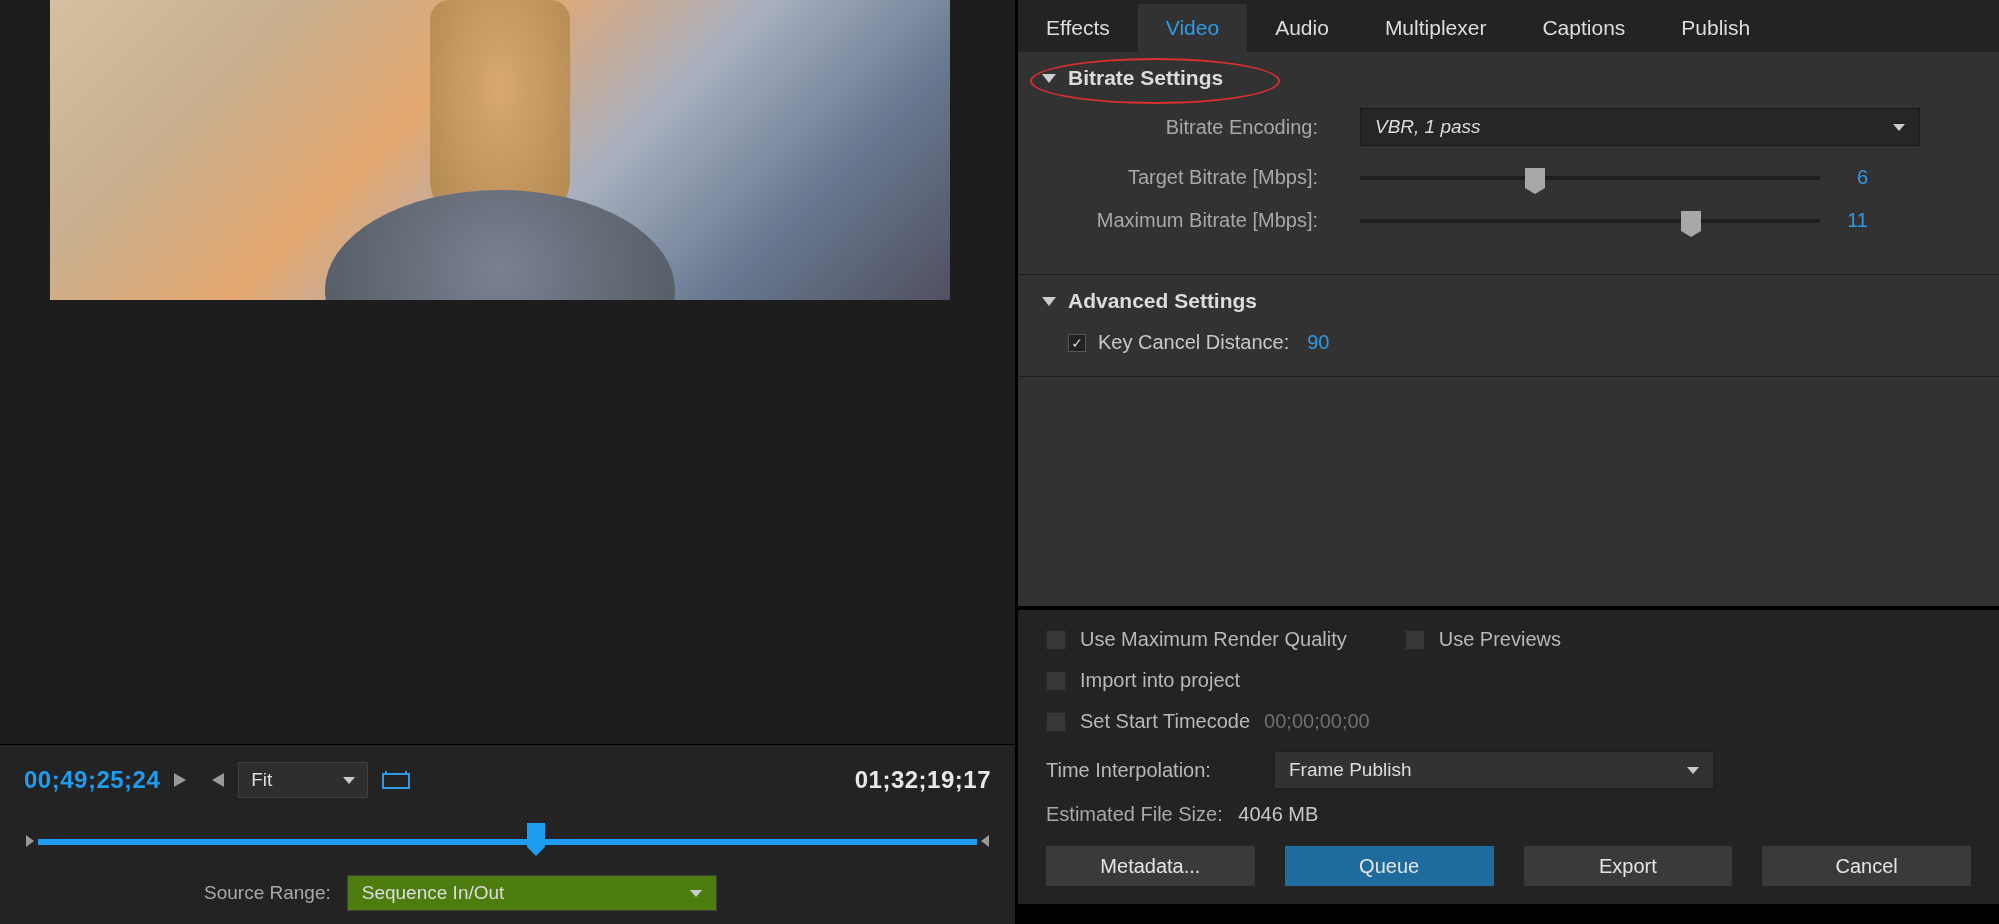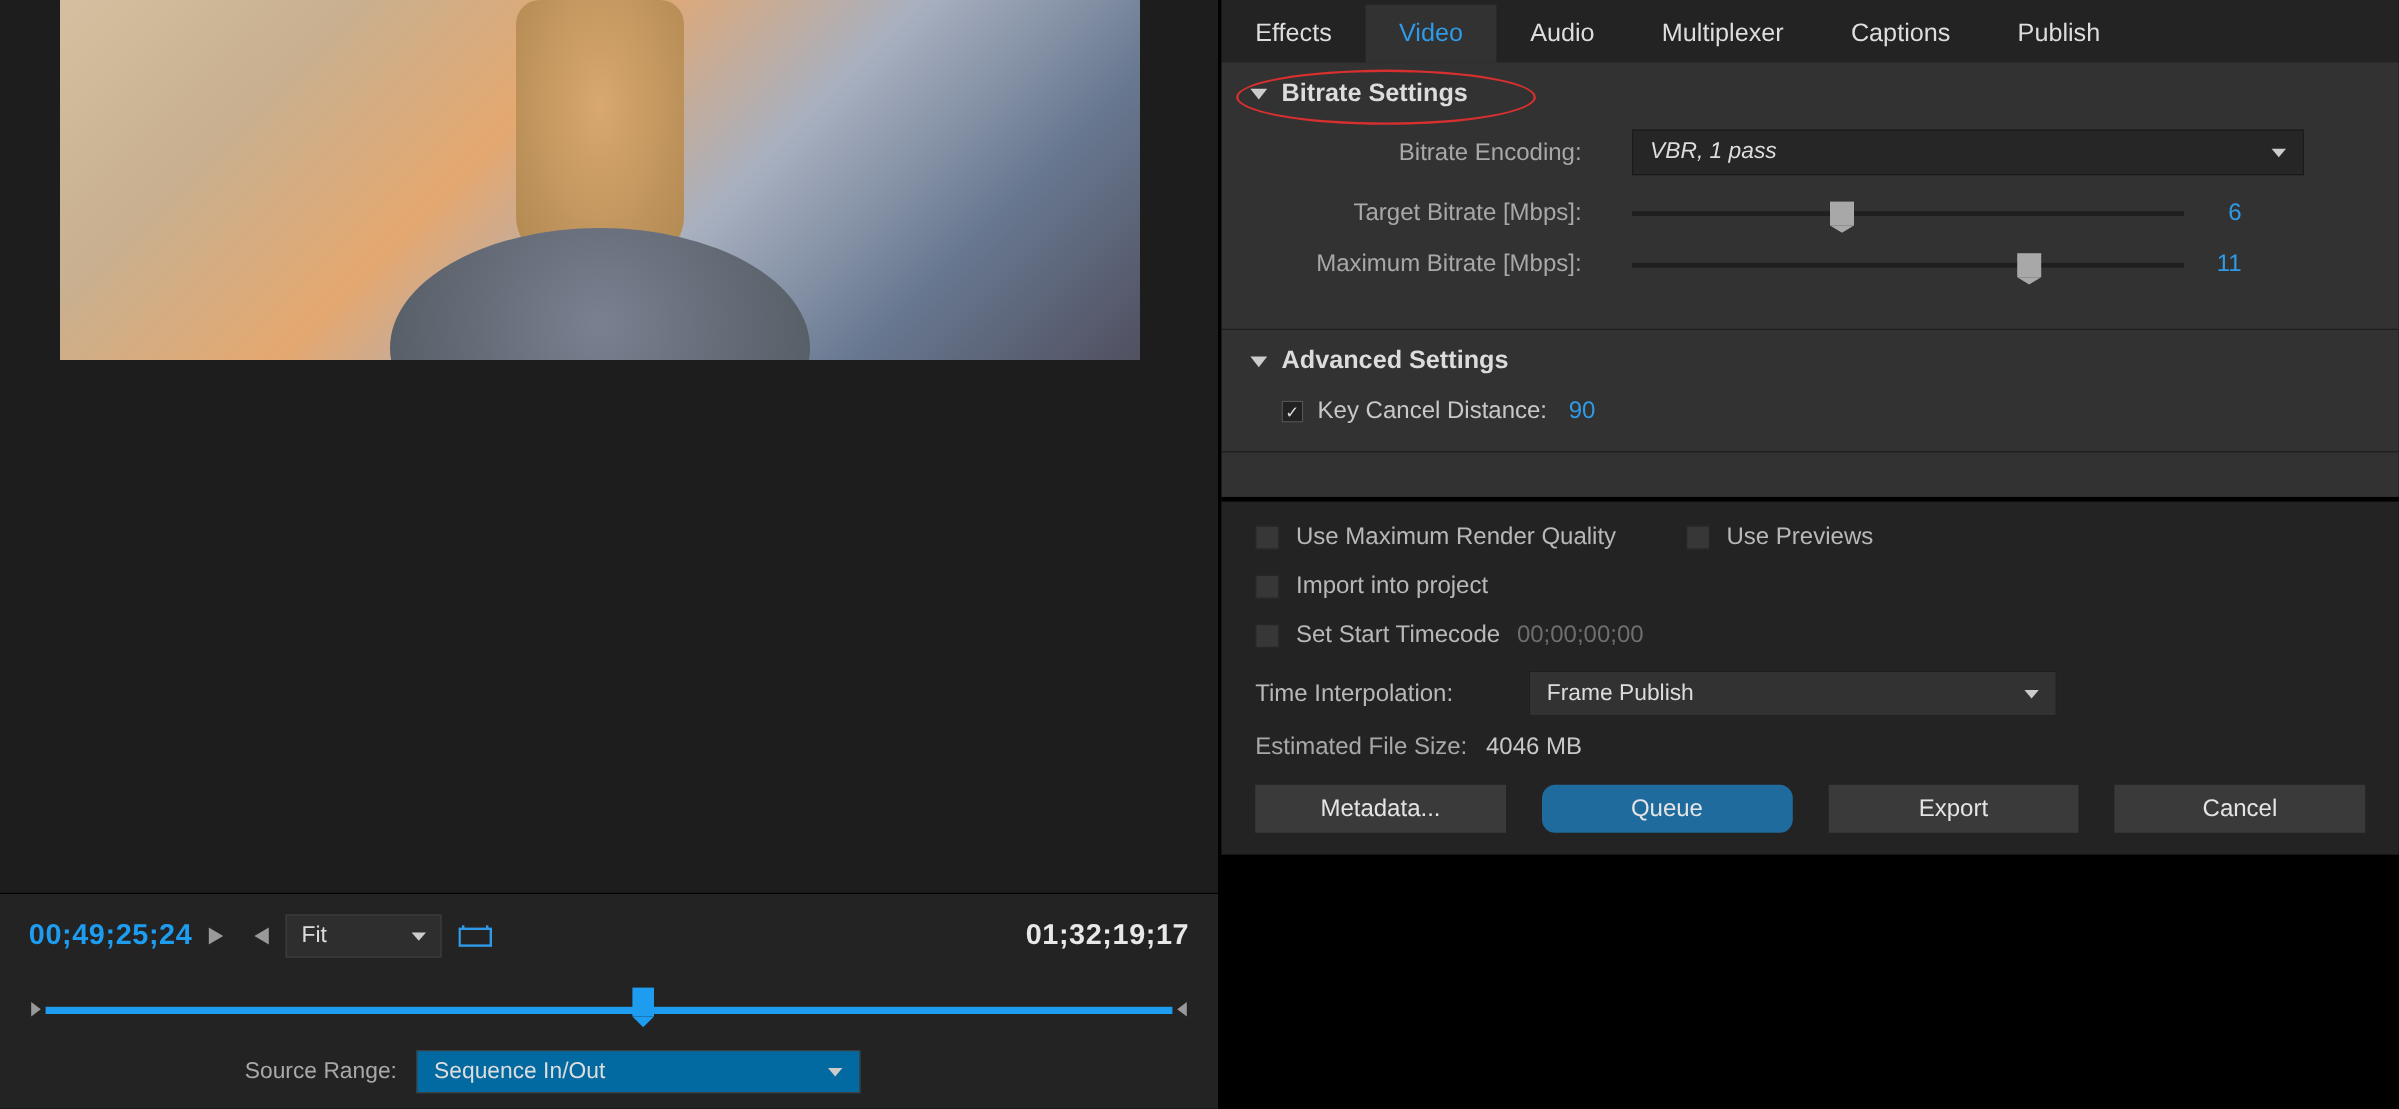--- a/index.html
+++ b/index.html
@@ -26,23 +26,23 @@
   .timeline-row { position: relative; height: 40px; margin-top: 14px; }
   .timeline-track { position: absolute; left: 14px; right: 14px; top: 20px; height: 6px; background: #1e9cf0; }
   .playhead { position: absolute; left: 52%; top: 4px; width: 18px; height: 24px; background: #1e9cf0; }
   .playhead::after { content:""; position:absolute; top:100%; left:0; width:0; height:0; border-left:9px solid transparent; border-right:9px solid transparent; border-top:9px solid #1e9cf0; }
   .tl-end-l, .tl-end-r { position:absolute; top:16px; width:0; height:0; }
   .tl-end-l { left: 2px; border-left:8px solid #999; border-top:6px solid transparent; border-bottom:6px solid transparent; }
   .tl-end-r { right: 2px; border-right:8px solid #999; border-top:6px solid transparent; border-bottom:6px solid transparent; }
   
   .src-row { display: flex; align-items: center; gap: 16px; margin-top: 16px; padding-left: 180px; }
   .src-label { font-size: 19px; color: #a8a8a8; }
-  .src-dd { background: #0369a1; border: 1px solid #3e3e3e; height: 36px; width: 370px; display: flex; align-items: center; justify-content: space-between; padding: 0 14px; font-size: 19px; color: #ddd; }
-  
-  .right-pane { flex: 1; height: 712px; background: #232323; display: flex; flex-direction: column; border-left: 3px solid #000; }
+  .src-dd { background: #4d7c0f; border: 1px solid #3e3e3e; height: 36px; width: 370px; display: flex; align-items: center; justify-content: space-between; padding: 0 14px; font-size: 19px; color: #ddd; }
+  
+  .right-pane { flex: 1; height: 904px; background: #232323; display: flex; flex-direction: column; border-left: 3px solid #000; }
   .tabs { display: flex; background: #232323; height: 52px; align-items: flex-end; }
   .tab { padding: 12px 28px; font-size: 21px; color: #ddd; cursor: pointer; }
   .tab.active { background: #323232; color: #2f9be8; }
   
   .settings-scroll { flex: 1; background: #323232; overflow: hidden; padding-bottom: 2px; position: relative; }
   .section { border-bottom: 1px solid #1c1c1c; padding: 14px 24px 22px; }
   .sec-header { display: flex; align-items: center; gap: 12px; font-size: 21px; font-weight: 600; color: #dcdcdc; margin-bottom: 18px; position: relative; }
   .disclose { width: 0; height: 0; border-left: 7px solid transparent; border-right: 7px solid transparent; border-top: 9px solid #ccc; }
   .ellipse-highlight { position: absolute; left: -12px; top: -8px; width: 250px; height: 46px; border: 2px solid #d82f2f; border-radius: 50%; pointer-events: none; }
   
@@ -65,21 +65,21 @@
   .opt-row { display: flex; align-items: center; gap: 14px; margin-bottom: 18px; font-size: 20px; color: #b8b8b8; }
   .opt-row .chk { background: #373737; border: 1px solid #262626; width: 20px; height: 20px; }
   .opt-row .disabled { color: #6f6f6f; }
   .ti-row { display: flex; align-items: center; gap: 18px; margin-bottom: 14px; }
   .ti-label { font-size: 20px; color: #b8b8b8; width: 210px; }
   .ti-dd { background: #323232; border: 1px solid #1e1e1e; height: 38px; width: 440px; display: flex; align-items: center; justify-content: space-between; padding: 0 14px; font-size: 19px; color: #dcdcdc; }
   .est-row { font-size: 20px; color: #a8a8a8; margin-bottom: 20px; }
   .est-val { color: #c8c8c8; margin-left: 10px; }
   .btn-row { display: flex; gap: 30px; }
   .btn { flex: 1; height: 40px; background: #3a3a3a; display: flex; align-items:center; justify-content:center; font-size: 20px; color: #e4e4e4; cursor: pointer; }
-  .btn.primary { background: #1f6b9e; border-radius: 11px; }
+  .btn.primary { background: #1f6b9e; }
 </style>
 </head>
 <body>
 
 <div class="left-pane">
   <div class="preview-area">
     <div class="preview-image"></div>
   </div>
   <div class="playback-bar">
     <div class="pb-row1">

